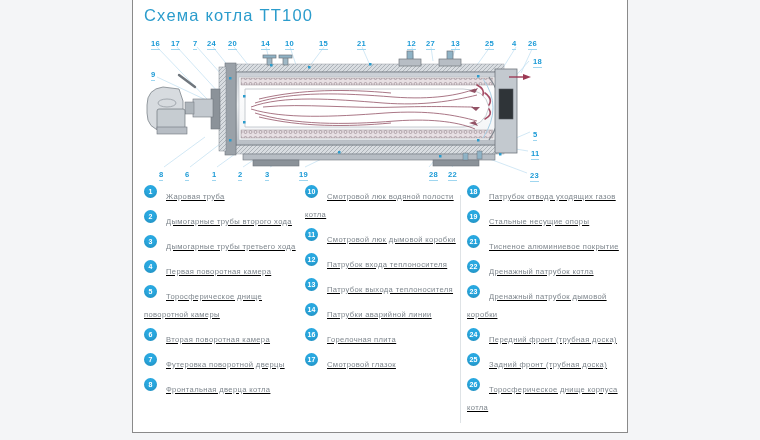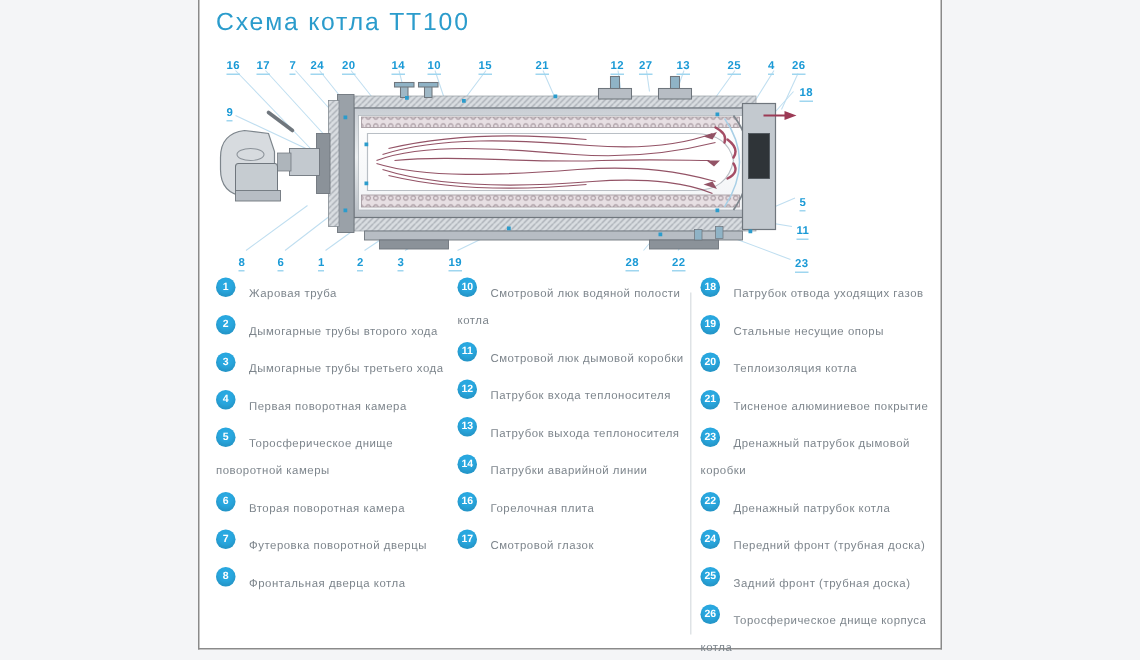--- a/index.html
+++ b/index.html
@@ -39,21 +39,21 @@
   .legend{position:absolute;left:0;top:185px;width:494px;height:248px;}
   .lcol{position:absolute;top:0;}
   .lcol.c1{left:11px;width:152px;}
   .lcol.c2{left:172px;width:158px;}
   .lcol.c3{left:334px;width:152px;}
   .divider{
     position:absolute;top:10px;left:327px;width:1px;height:228px;
     background:#dfe3e6;
   }
 
-  .item{position:relative;margin-bottom:7px;min-height:15px;}
+  .item{position:relative;margin-bottom:7px;min-height:15px;text-decoration:underline;}
   .badge{
     position:absolute;left:0;top:0;
     width:13px;height:13px;border-radius:50%;
     background:#29a8e0;
     color:#ffffff;font-size:7px;font-weight:bold;
     line-height:13px;text-align:center;
     box-shadow:inset 0 -2px 3px rgba(0,0,0,.12);
   }
   .ltext{
     margin-left:22px;
@@ -237,21 +237,21 @@
       <div id="co-left">
           <span class="cnum u" style="left: 18px; top: 37px;">9</span>
         </div>
       <div id="co-bottom">
           <span class="cnum u" style="left: 26px; top: 137px;">8</span>
           <span class="cnum u" style="left: 52px; top: 137px;">6</span>
           <span class="cnum u" style="left: 79px; top: 137px;">1</span>
           <span class="cnum u" style="left: 105px; top: 137px;">2</span>
           <span class="cnum u" style="left: 132px; top: 137px;">3</span>
           <span class="cnum u" style="left: 166px; top: 137px;">19</span>
-          <span class="cnum u" style="left: 284px; top: 137px; text-align: right;">28</span>
+          <span class="cnum u" style="left: 296px; top: 137px; text-align: right;">28</span>
           <span class="cnum u" style="left: 315px; top: 137px;">22</span>
         </div>
     </div>
 
     <div class="legend">
       <div class="divider"></div>
       <div class="lcol c1" id="lc1">
           <div class="item"><span class="badge">1</span><span class="ltext">Жаровая труба</span></div>
           <div class="item"><span class="badge">2</span><span class="ltext">Дымогарные трубы второго хода</span></div>
           <div class="item"><span class="badge">3</span><span class="ltext">Дымогарные трубы третьего хода</span></div>
@@ -266,24 +266,23 @@
           <div class="item"><span class="badge">11</span><span class="ltext">Смотровой люк дымовой коробки</span></div>
           <div class="item"><span class="badge">12</span><span class="ltext">Патрубок входа теплоносителя</span></div>
           <div class="item"><span class="badge">13</span><span class="ltext">Патрубок выхода теплоносителя</span></div>
           <div class="item"><span class="badge">14</span><span class="ltext">Патрубки аварийной линии</span></div>
           <div class="item"><span class="badge">16</span><span class="ltext">Горелочная плита</span></div>
           <div class="item"><span class="badge">17</span><span class="ltext">Смотровой глазок</span></div>
         </div>
       <div class="lcol c3" id="lc3">
           <div class="item"><span class="badge">18</span><span class="ltext">Патрубок отвода уходящих газов</span></div>
           <div class="item"><span class="badge">19</span><span class="ltext">Стальные несущие опоры</span></div>
-          <div class="item"><span class="badge">20</span><span class="ltext">Теплоизоляция котла</span></div>
           <div class="item"><span class="badge">21</span><span class="ltext">Тисненое алюминиевое покрытие</span></div>
+          <div class="item"><span class="badge">22</span><span class="ltext">Дренажный патрубок котла</span></div>
           <div class="item"><span class="badge">23</span><span class="ltext">Дренажный патрубок дымовой коробки</span></div>
-          <div class="item"><span class="badge">22</span><span class="ltext">Дренажный патрубок котла</span></div>
           <div class="item"><span class="badge">24</span><span class="ltext">Передний фронт (трубная доска)</span></div>
           <div class="item"><span class="badge">25</span><span class="ltext">Задний фронт (трубная доска)</span></div>
           <div class="item"><span class="badge">26</span><span class="ltext">Торосферическое днище корпуса котла</span></div>
         </div>
     </div>
 
   </div>
 </div>
 
 </body></html>

